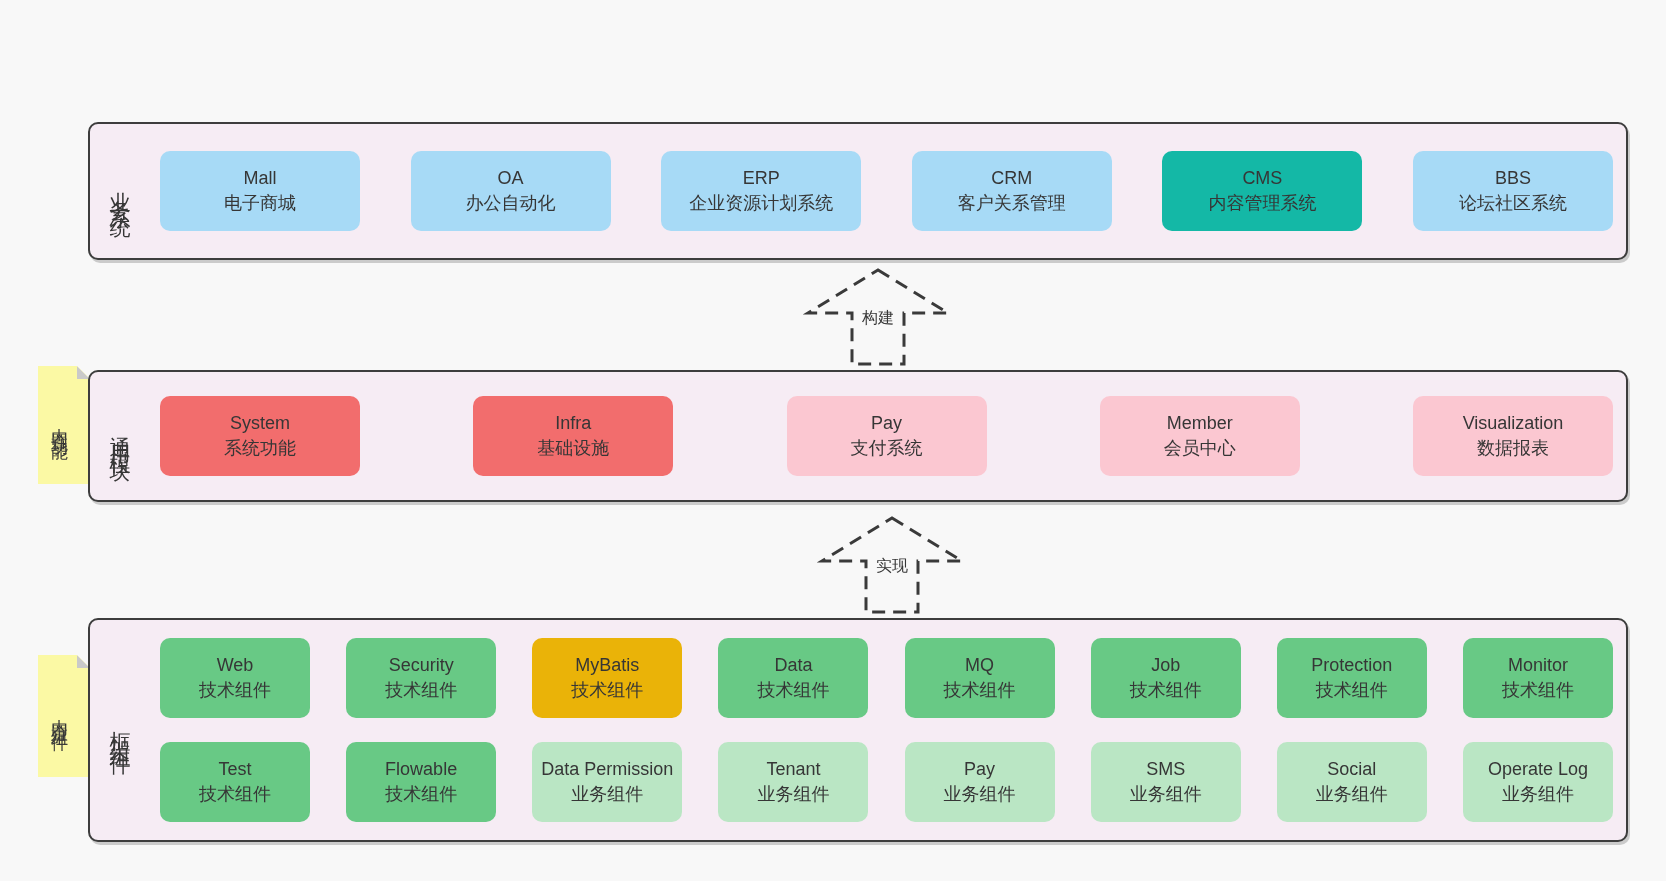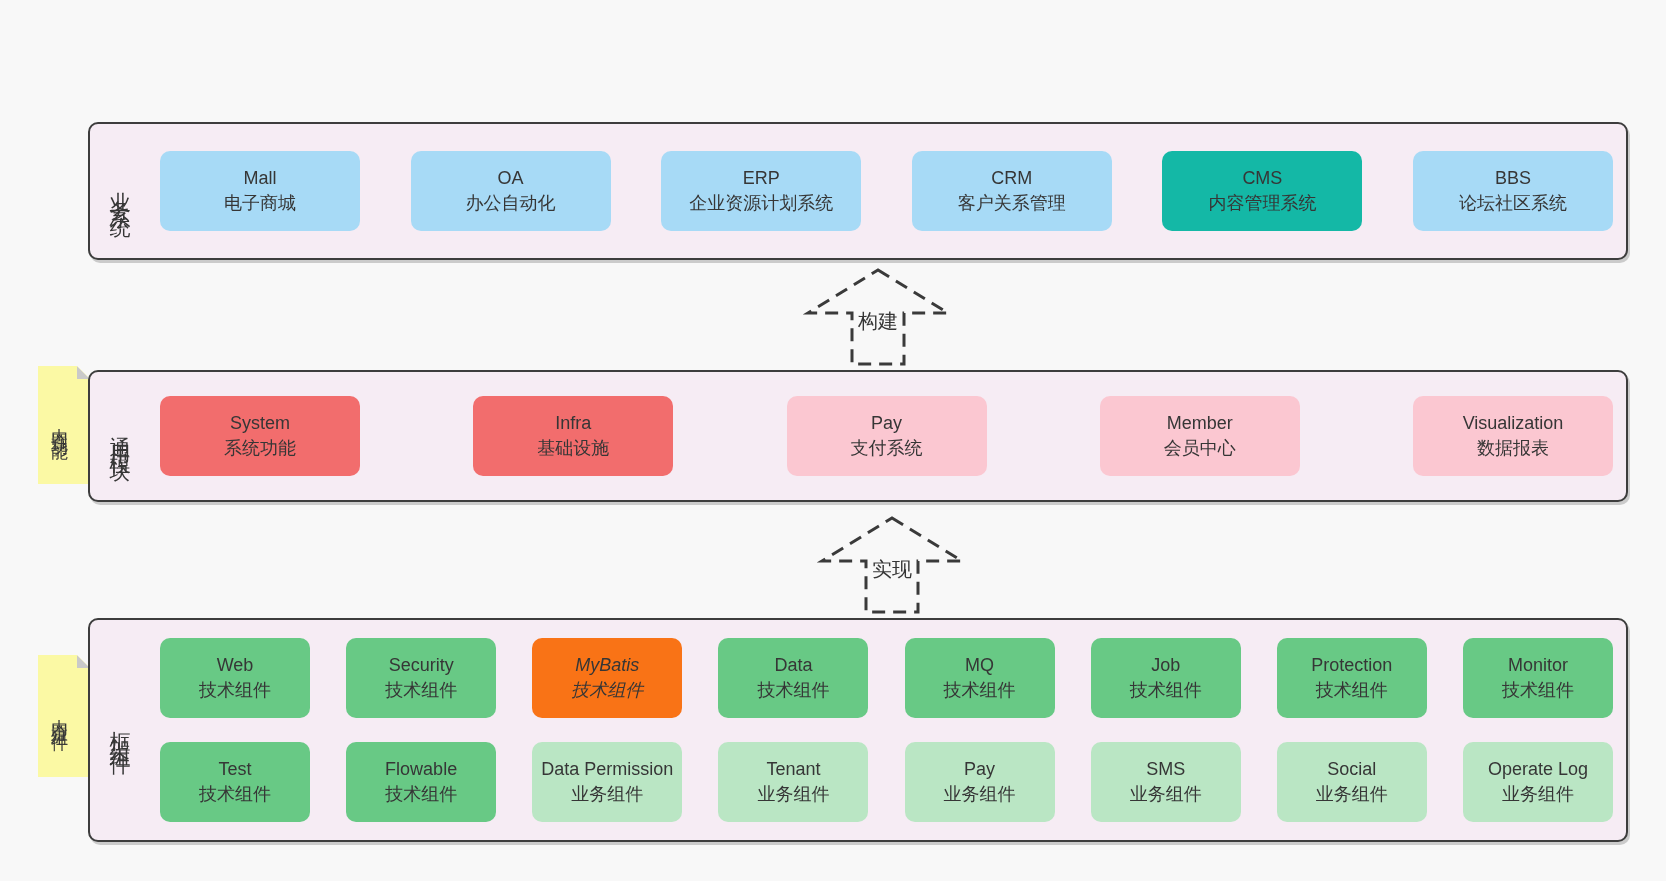--- a/index.html
+++ b/index.html
@@ -101,21 +101,21 @@
   }
   .arrow-1 { left: 802px; top: 266px; }
   .arrow-2 { left: 816px; top: 514px; }
   .arrow svg { display: block; width: 152px; height: 102px; }
   .arrow-label {
     position: absolute;
     top: 42px;
     left: 50%;
     transform: translateX(-50%);
     background: #f8f8f8;
-    font-size: 20px;
+    font-size: 16px;
     color: #363636;
     padding: 0 3px;
     white-space: nowrap;
   }
 
   
   .note {
     position: absolute;
     left: 38px;
     width: 52px;
@@ -241,21 +241,21 @@
     <div class="layer-rows">
       <div class="layer-row">
         <div class="box box-narrow" data-variant="green" style="background: rgb(104, 201, 133);">
             <div>Web</div>
             <div>技术组件</div>
           </div>
         <div class="box box-narrow" data-variant="green" style="background: rgb(104, 201, 133);">
             <div>Security</div>
             <div>技术组件</div>
           </div>
-        <div class="box box-narrow" data-variant="green" style="background: #f97316; font-style: italic;">
+        <div class="box box-narrow" data-variant="green" style="background: #eab308;">
             <div>MyBatis</div>
             <div>技术组件</div>
           </div>
         <div class="box box-narrow" data-variant="green" style="background: rgb(104, 201, 133);">
             <div>Data</div>
             <div>技术组件</div>
           </div>
         <div class="box box-narrow" data-variant="green" style="background: rgb(104, 201, 133);">
             <div>MQ</div>
             <div>技术组件</div>

